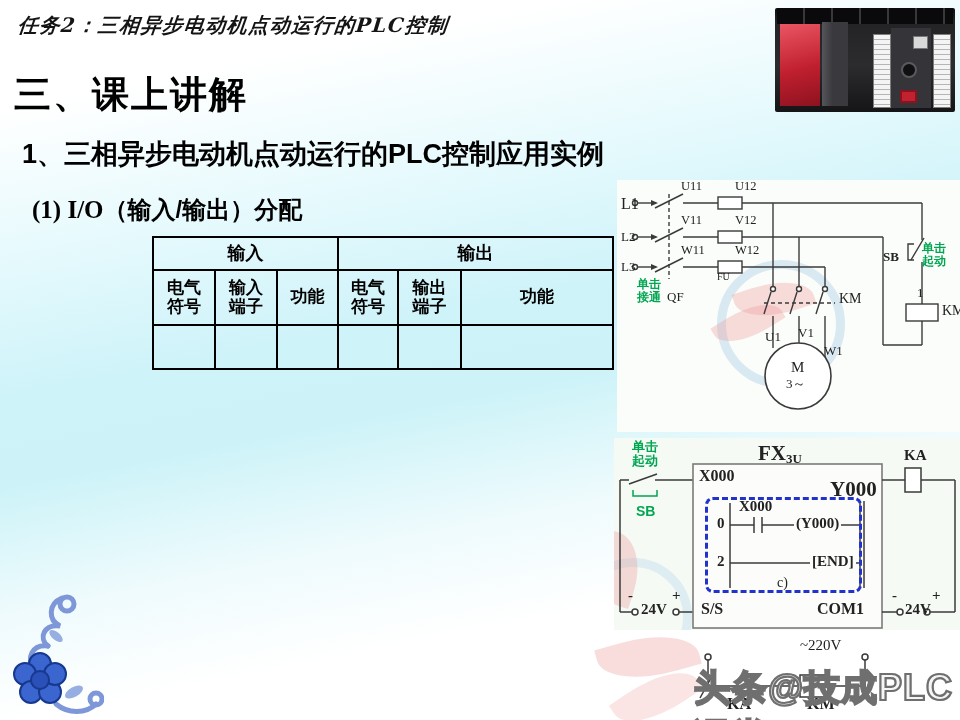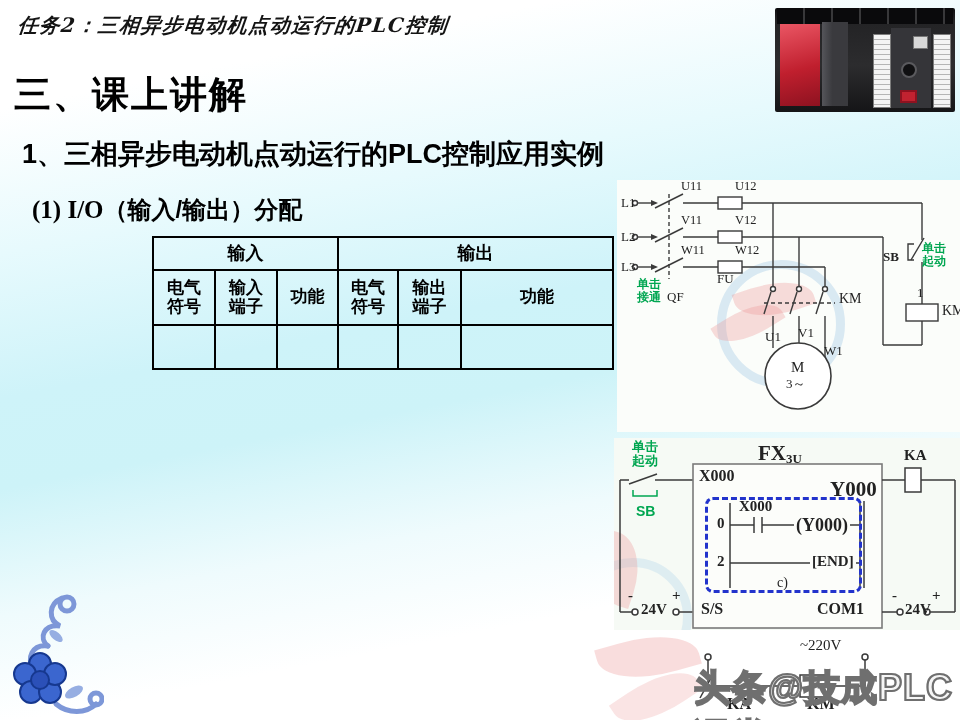--- a/index.html
+++ b/index.html
@@ -189,30 +189,30 @@
         <line x1="305" y1="165" x2="266" y2="165"></line>
         <line x1="266" y1="165" x2="266" y2="57"></line>
       </g>
       <g fill="#3a3a3a" stroke="none">
         <polygon points="34,20 41,23 34,26"></polygon>
           <polygon points="34,54 41,57 34,60"></polygon>
           <polygon points="34,84 41,87 34,90"></polygon>
       </g>
     </svg>
 
-    <span class="lbl serif" style="left:4px;top:16px;font-size:13px;">L1</span>
+    <span class="lbl serif" style="left:4px;top:16px;font-size:16px;">L1</span>
     <span class="lbl serif" style="left:4px;top:50px;font-size:13px;">L2</span>
     <span class="lbl serif" style="left:4px;top:80px;font-size:13px;">L3</span>
     <span class="lbl serif" style="left:64px;top:0px;font-size:12.5px;">U11</span>
     <span class="lbl serif" style="left:118px;top:0px;font-size:12.5px;">U12</span>
     <span class="lbl serif" style="left:64px;top:34px;font-size:12.5px;">V11</span>
     <span class="lbl serif" style="left:118px;top:34px;font-size:12.5px;">V12</span>
     <span class="lbl serif" style="left:64px;top:64px;font-size:12.5px;">W11</span>
     <span class="lbl serif" style="left:118px;top:64px;font-size:12.5px;">W12</span>
-    <span class="lbl serif" style="left:100px;top:92px;font-size:13px;">FU</span>
+    <span class="lbl serif" style="left:100px;top:92px;font-size:10px;">FU</span>
     <span class="lbl green pre" style="left:20px;top:98px;font-size:12px;line-height:13px;">单击
 接通</span>
     <span class="lbl serif" style="left:50px;top:110px;font-size:13px;">QF</span>
     <span class="lbl serif" style="left:222px;top:112px;font-size:14px;">KM</span>
     <span class="lbl serif" style="left:148px;top:150px;font-size:13px;">U1</span>
     <span class="lbl serif" style="left:181px;top:146px;font-size:13px;">V1</span>
     <span class="lbl serif" style="left:207px;top:164px;font-size:13px;">W1</span>
     <span class="lbl serif" style="left:174px;top:180px;font-size:15px;">M</span>
     <span class="lbl serif" style="left:169px;top:197px;font-size:13px;">3～</span>
     <span class="lbl serif" style="left:266px;top:70px;font-size:13px;font-weight:bold;">SB</span>
@@ -273,21 +273,21 @@
     <span class="lbl serif" style="left:203px;top:163px;font-size:16px;font-weight:bold;">COM1</span>
     <span class="lbl serif" style="left:14px;top:150px;font-size:15px;font-weight:bold;">-</span>
     <span class="lbl serif" style="left:27px;top:164px;font-size:15px;font-weight:bold;">24V</span>
     <span class="lbl serif" style="left:58px;top:150px;font-size:15px;font-weight:bold;">+</span>
     <span class="lbl serif" style="left:278px;top:150px;font-size:15px;font-weight:bold;">-</span>
     <span class="lbl serif" style="left:291px;top:164px;font-size:15px;font-weight:bold;">24V</span>
     <span class="lbl serif" style="left:318px;top:150px;font-size:15px;font-weight:bold;">+</span>
     <span class="lbl serif" style="left:103px;top:78px;font-size:15px;font-weight:bold;">0</span>
     <span class="lbl serif" style="left:103px;top:116px;font-size:15px;font-weight:bold;">2</span>
     <span class="lbl serif" style="left:125px;top:61px;font-size:15px;font-weight:bold;">X000</span>
-    <span class="lbl serif onrung" style="left:180px;top:78px;font-size:18px;font-weight:bold;">(Y000)</span>
+    <span class="lbl serif onrung" style="left:180px;top:78px;font-size:15px;font-weight:bold;">(Y000)</span>
     <span class="lbl serif onrung" style="left:196px;top:116px;font-size:15px;font-weight:bold;">[END]</span>
     <span class="lbl serif" style="left:163px;top:138px;font-size:14px;">c)</span>
   </div>
 
   <svg class="bottom-circuit" width="343" height="90" viewBox="0 0 343 90">
     <g stroke="#3a3a3a" stroke-width="1.5" fill="none">
       <circle cx="91" cy="27" r="3" fill="#fff"></circle>
         <circle cx="248" cy="27" r="3" fill="#fff"></circle>
       <line x1="91" y1="30" x2="91" y2="52"></line>
         <line x1="94" y1="48" x2="83" y2="68"></line>

